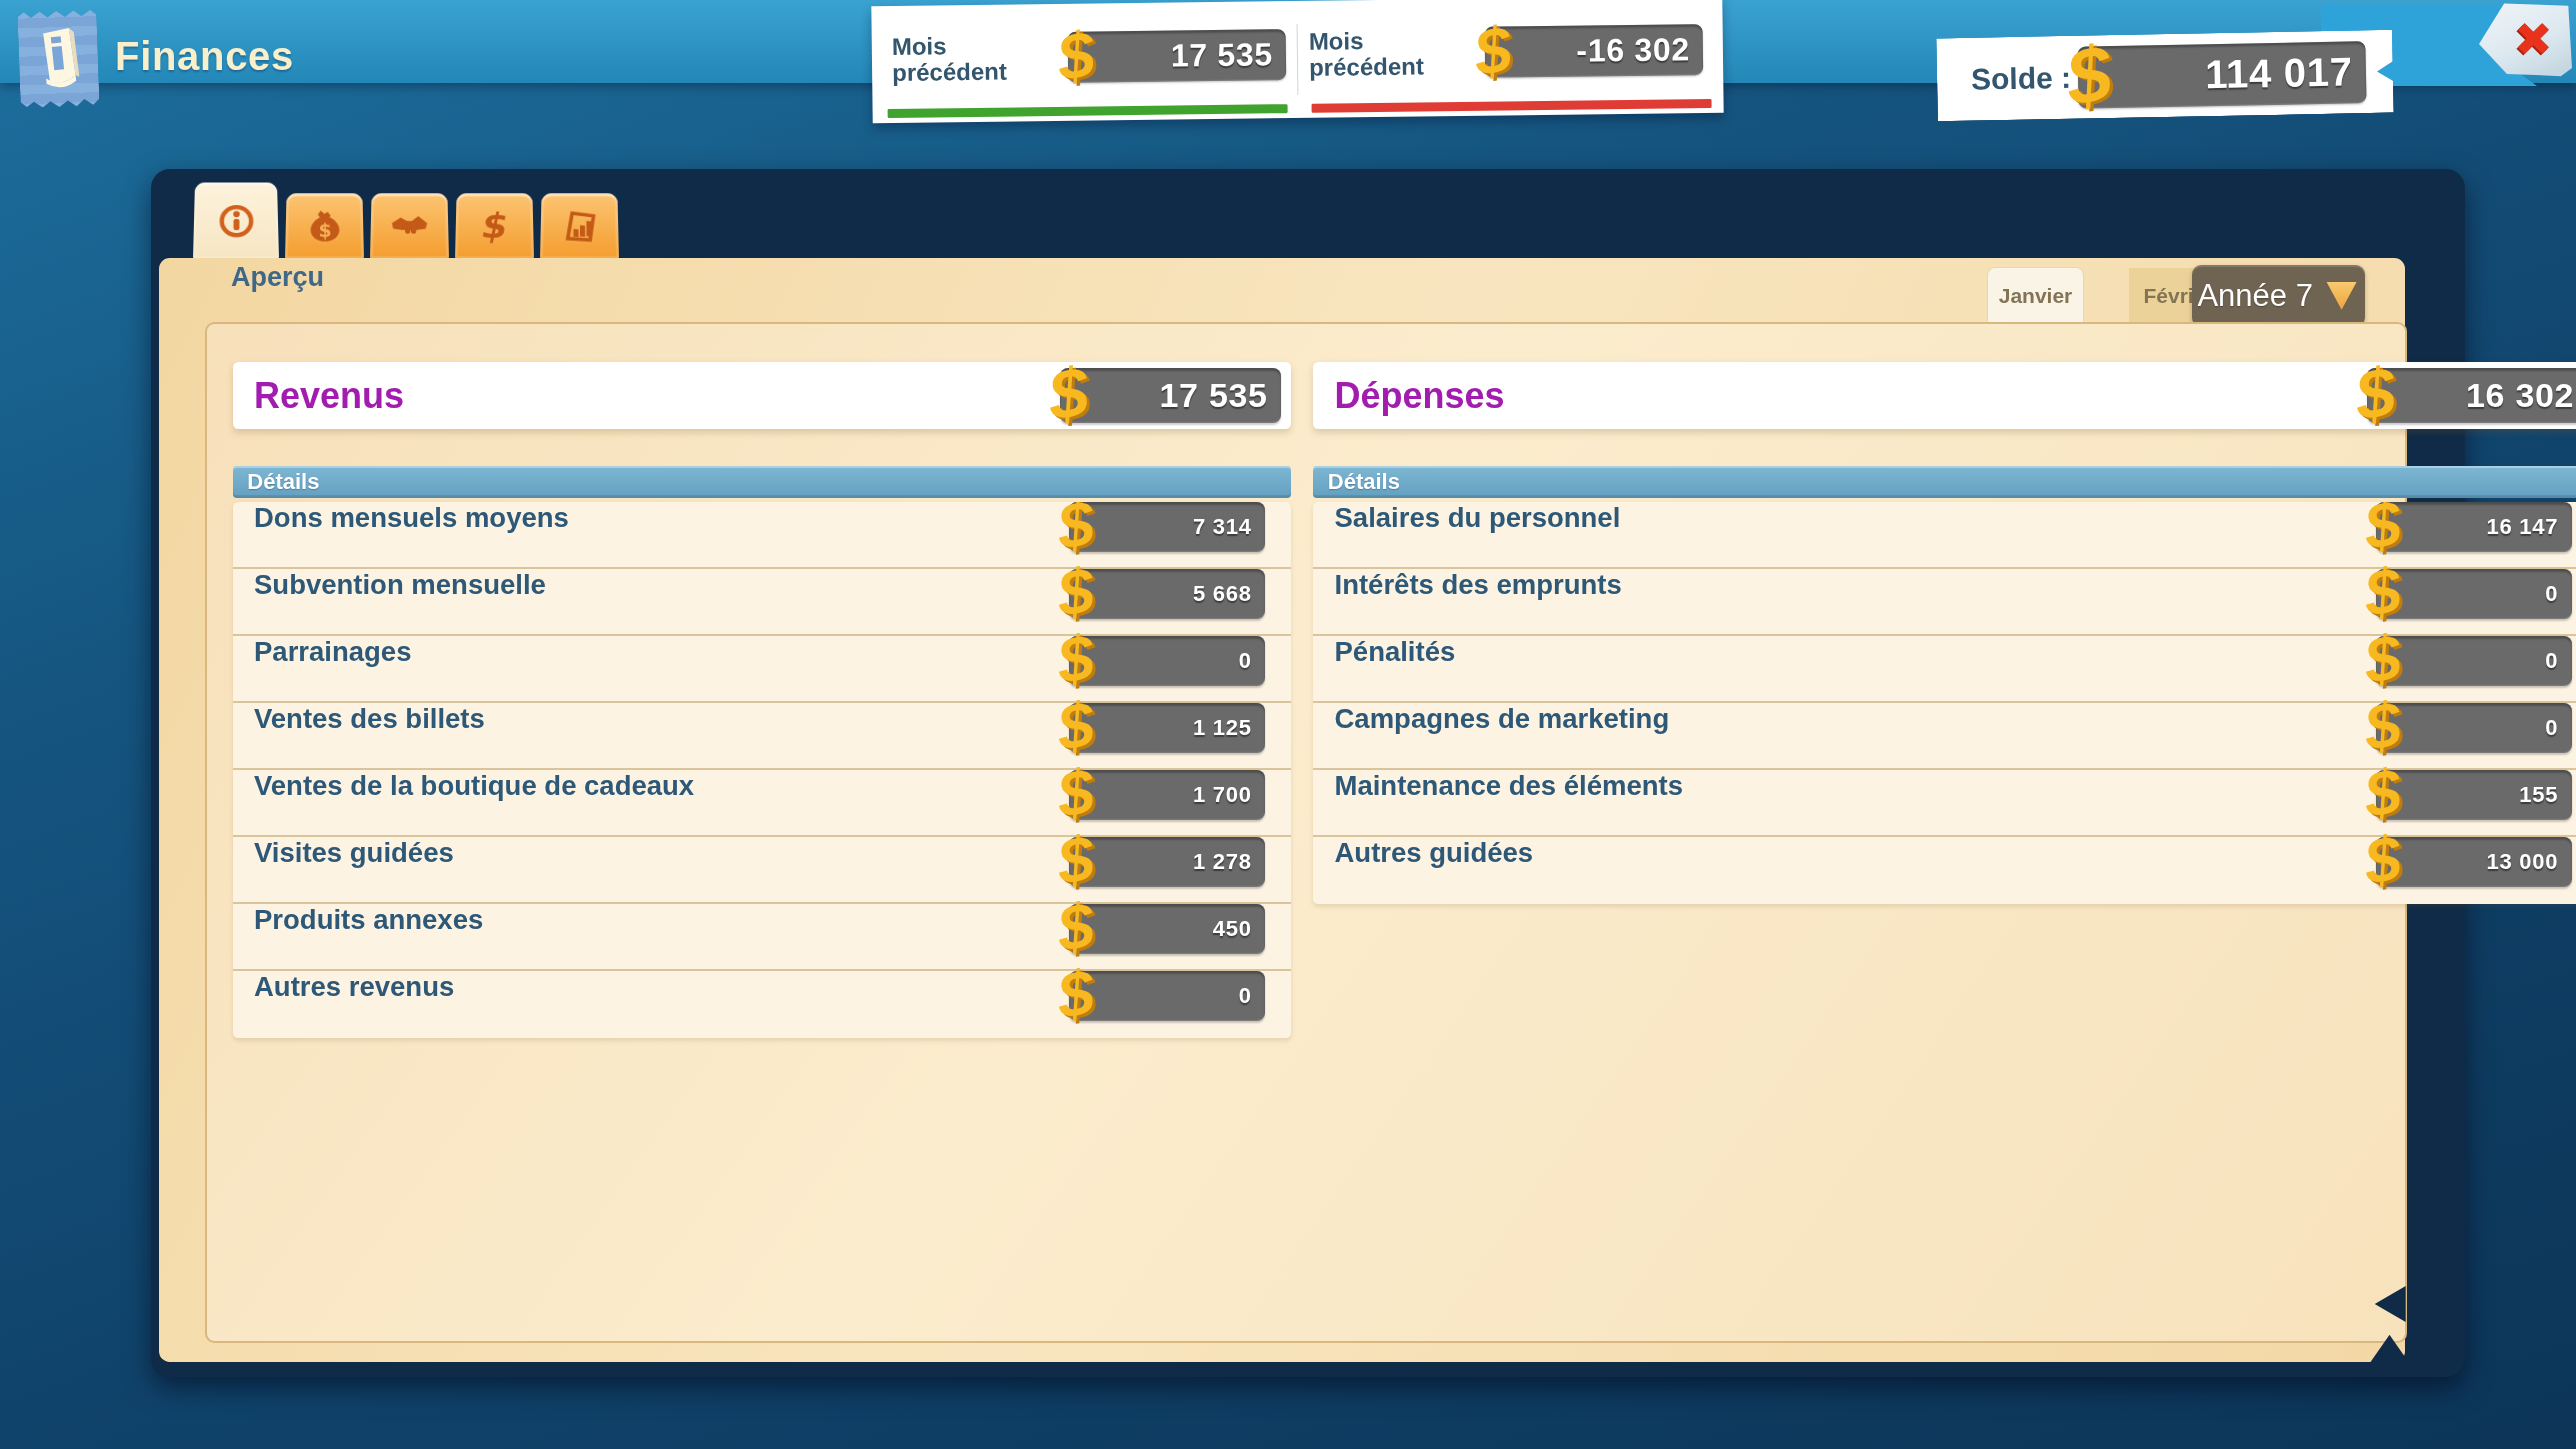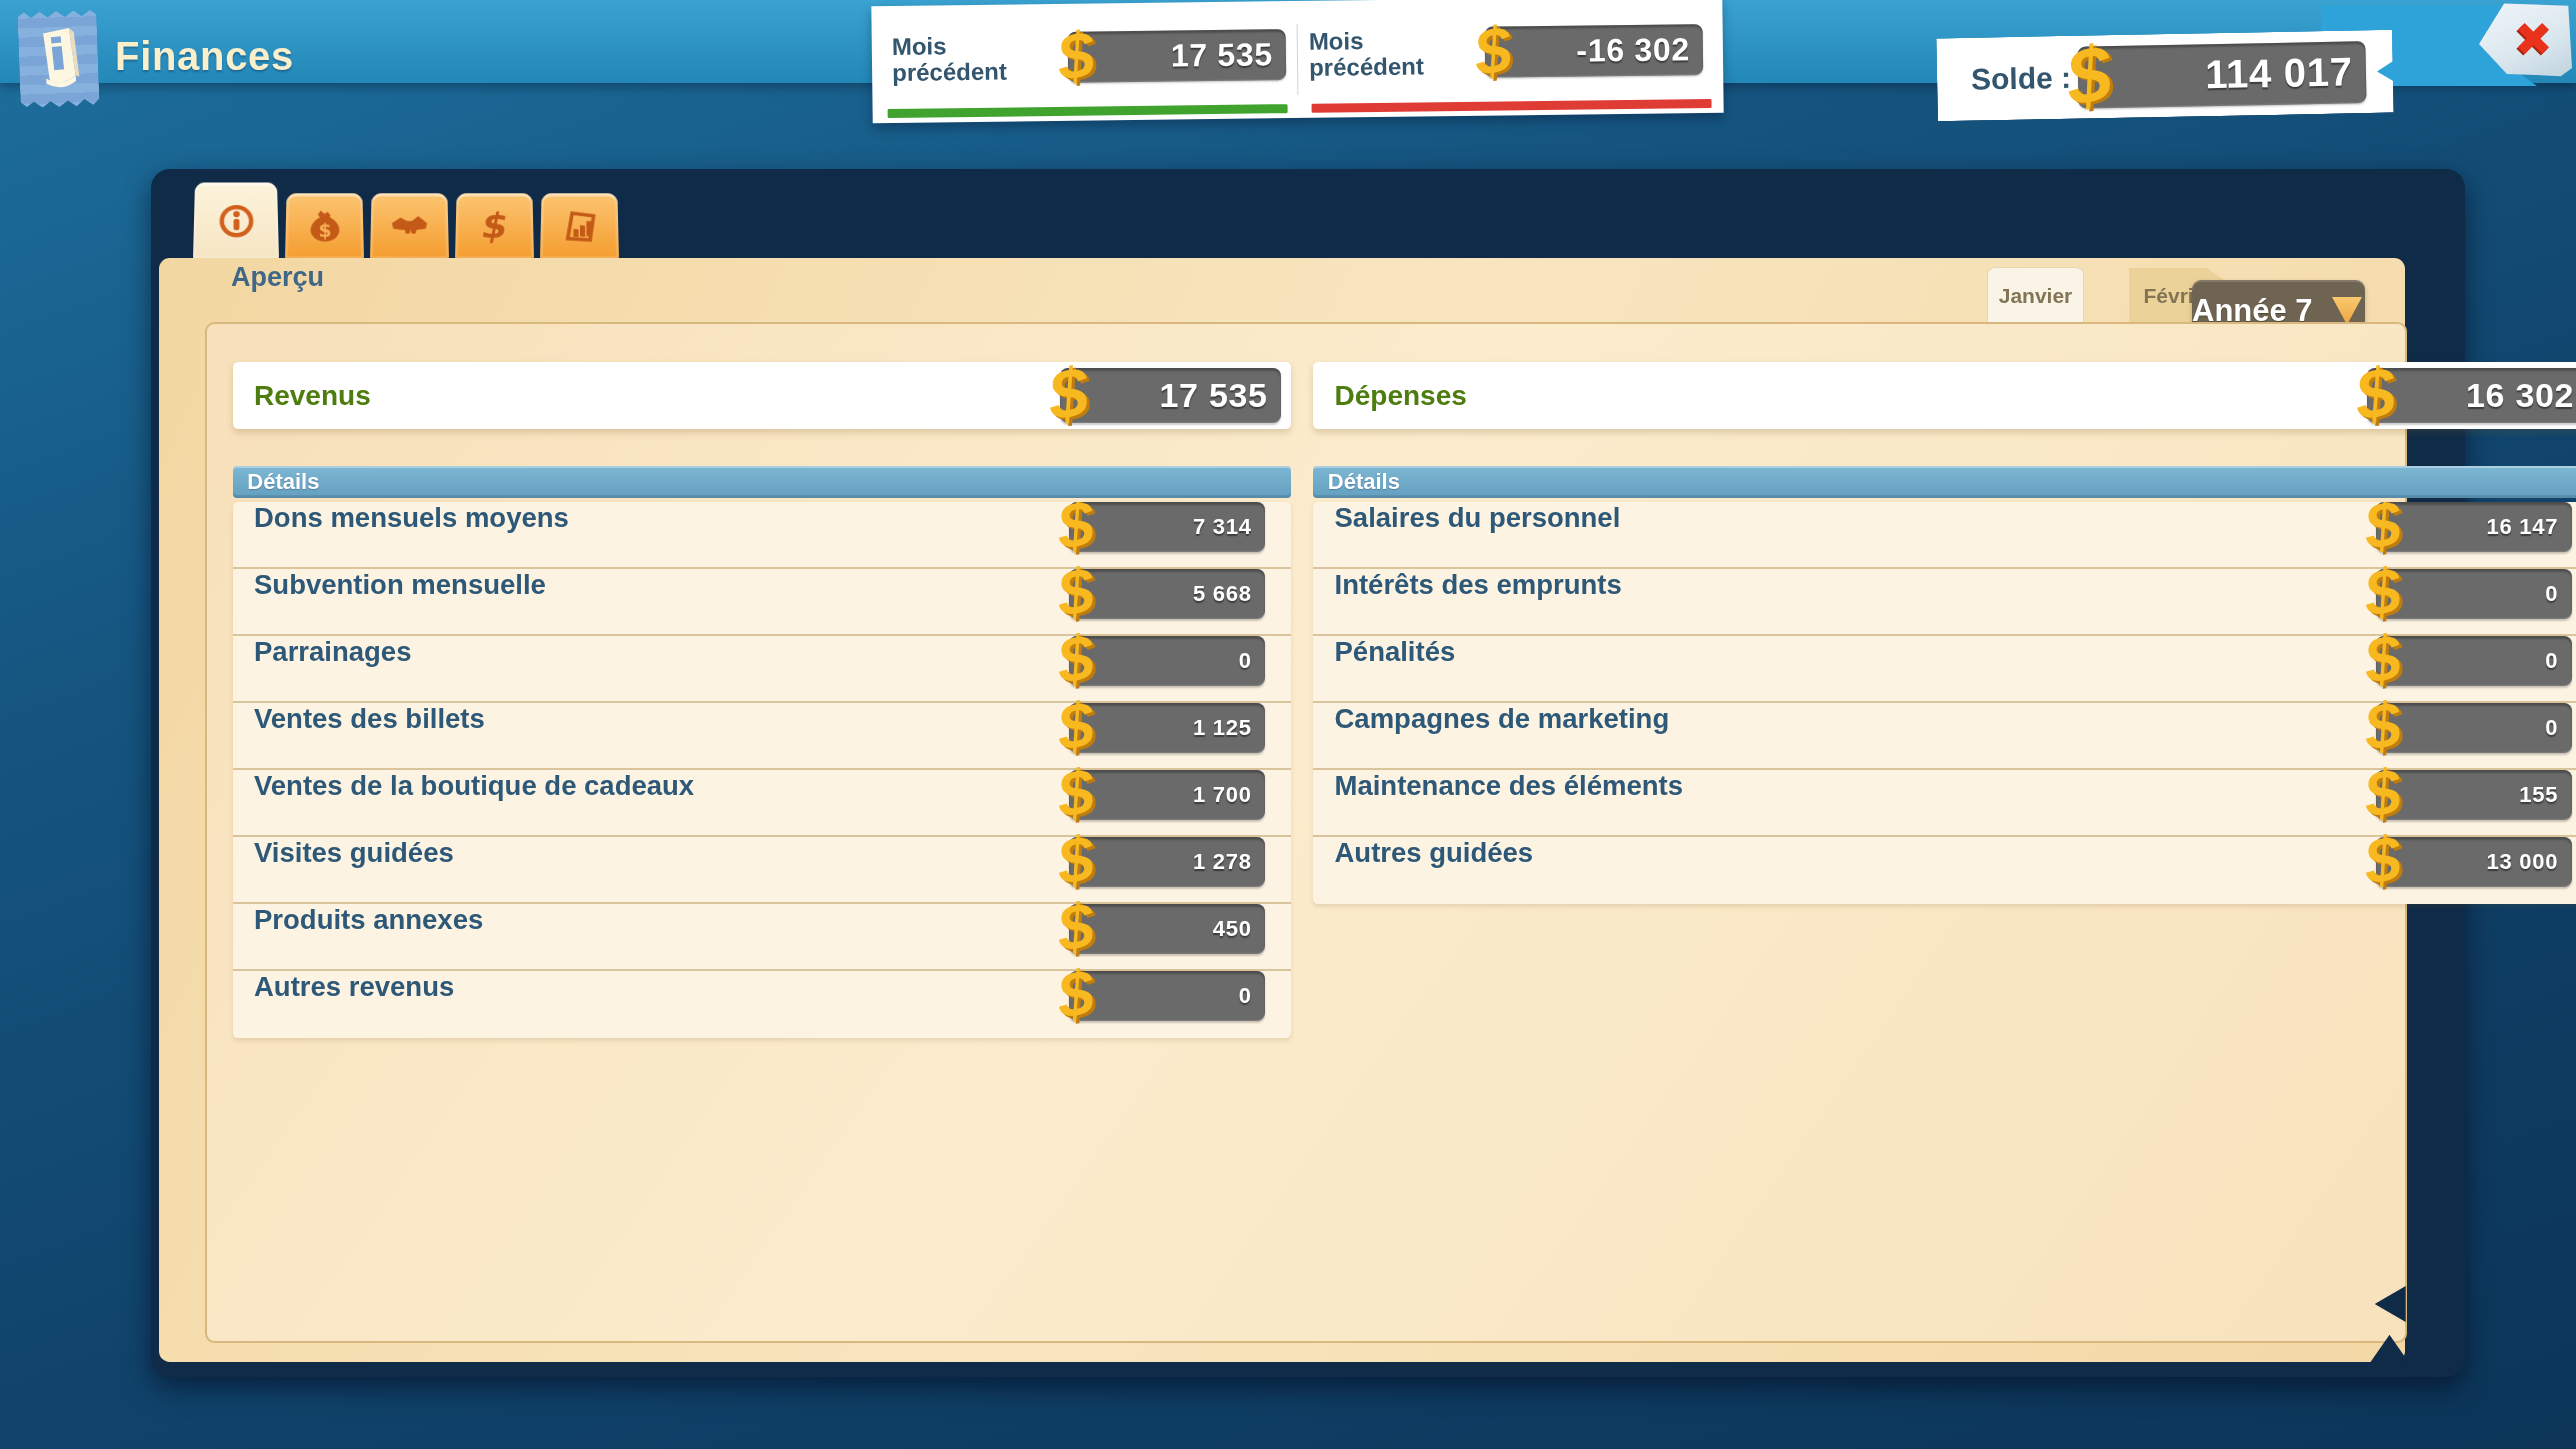--- a/index.html
+++ b/index.html
@@ -77,36 +77,36 @@
     background:linear-gradient(115deg,#f3d7a2 0%,#f8e5bf 48%,#f3d8a6 100%); border-radius:10.7px; }
   .panel-title { position:absolute; left:72px; top:4px; font-size:27px; color:#3f6787; }
 
   .month-tab { position:absolute; top:10px; height:56px; border:none; cursor:pointer;
     font-family:inherit; font-weight:700; font-size:21px; color:#837455; }
   .month-jan { left:1829px; width:95px; background:#f9f4e6; border-radius:6.7px 6.7px 0 0;
     box-shadow:0 0 0 0.7px #e0d3b4; }
   .month-fev { left:1926px; width:99px; background:#ebd299;
     clip-path:polygon(0 0,78% 0,100% 26%,100% 100%,0 100%);margin-left:44px; }
   .year-btn { position:absolute; left:2033px; top:6.7px; width:173px; height:62px; border:none; cursor:pointer;
-    background:#6f6351; border-radius:9.4px; display:flex; align-items:center; justify-content:space-between; gap:10.7px;
+    background:#6f6351; border-radius:9.4px; display:flex; align-items:center; justify-content:center; gap:10.7px;
     box-shadow:inset 0 2px 0 rgba(255,255,255,.14), 0 2.7px 4.7px rgba(80,50,10,.3);
-    font-family:inherit; font-weight:700; font-size:31px; color:#fff; text-shadow:0 1.3px 1.3px rgba(0,0,0,.3);margin-top:15px; }
+    font-family:inherit; font-weight:400; font-size:31px; color:#fff; text-shadow:0 1.3px 1.3px rgba(0,0,0,.3); }
   .year-caret { width:36px; height:28px; background:linear-gradient(#f9ca6e,#eda43f);
     clip-path:polygon(8% 0,92% 0,50% 100%); }
 
   .inner-panel { position:absolute; left:46px; top:64px; width:2202px; height:1021px;
     border:2px solid #d9b87f; border-radius:9.4px;
     background:linear-gradient(125deg,#f7e0ba 0%,#fbeccd 45%,#f7e2bc 100%); }
   .col { position:absolute; top:38px; }
   .col-left { left:25.5px; width:1058px; }
   .col-right { left:1106px; width:1284px; }
 
   .total-card { height:67px; background:#fff; border-radius:5.4px; display:flex; align-items:center;
     box-shadow:0 3.4px 6px rgba(123,90,40,.22); }
-  .total-card .title { font-size:28px; color:#4d7c0f; padding-left:21.5px; }
+  .total-card .title { font-size:36px; color:#a21caf; padding-left:21.5px; }
   .total-card .pill { margin-left:auto; margin-right:9.4px; }
 
   .details-bar { margin-top:37px; height:32px; border-radius:4px;
     background:linear-gradient(#7db7d3,#639fc0); display:flex; align-items:center;
     box-shadow:inset 0 2px 0 rgba(255,255,255,.35), inset 0 -2.7px 0 rgba(0,0,0,.12);
     font-size:22px; color:#fff; padding-left:14.8px; text-shadow:0 1.3px 1.3px rgba(0,0,60,.25); }
 
   .rows { margin-top:4px; border-radius:5.4px; overflow:hidden; box-shadow:0 2.7px 4.7px rgba(120,90,40,.15); }
   .frow { height:67px; background:#fcf3e2; display:flex; align-items:flex-start;
     border-bottom:2px solid #d9c49b; }

